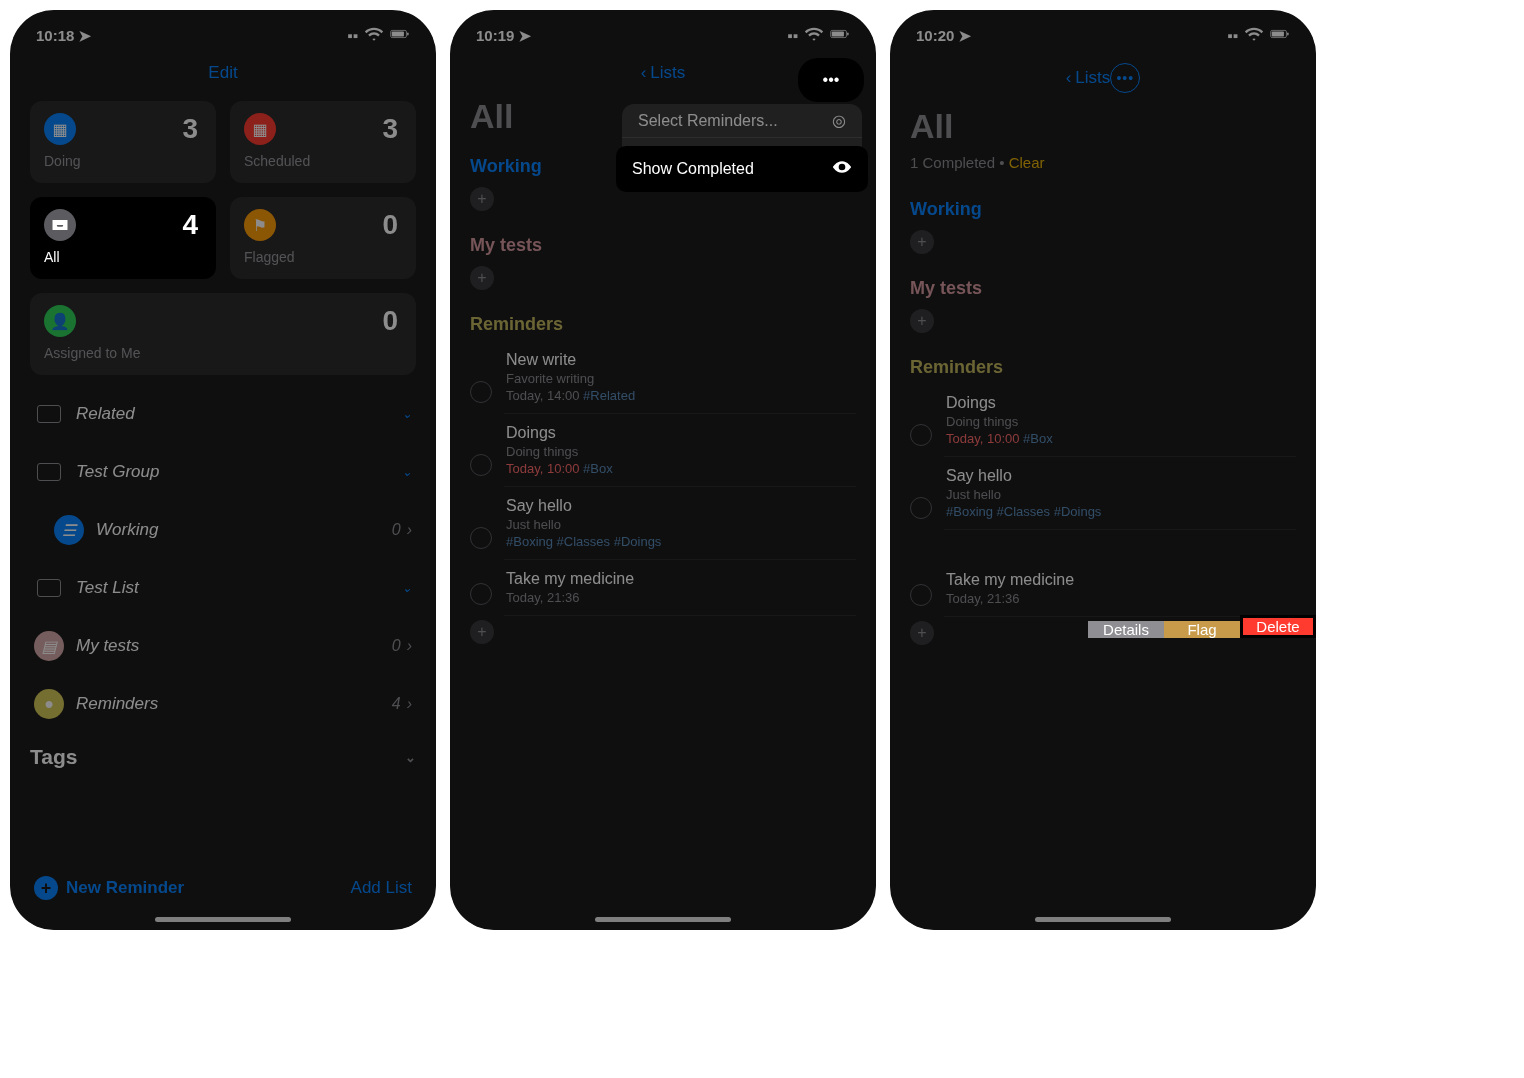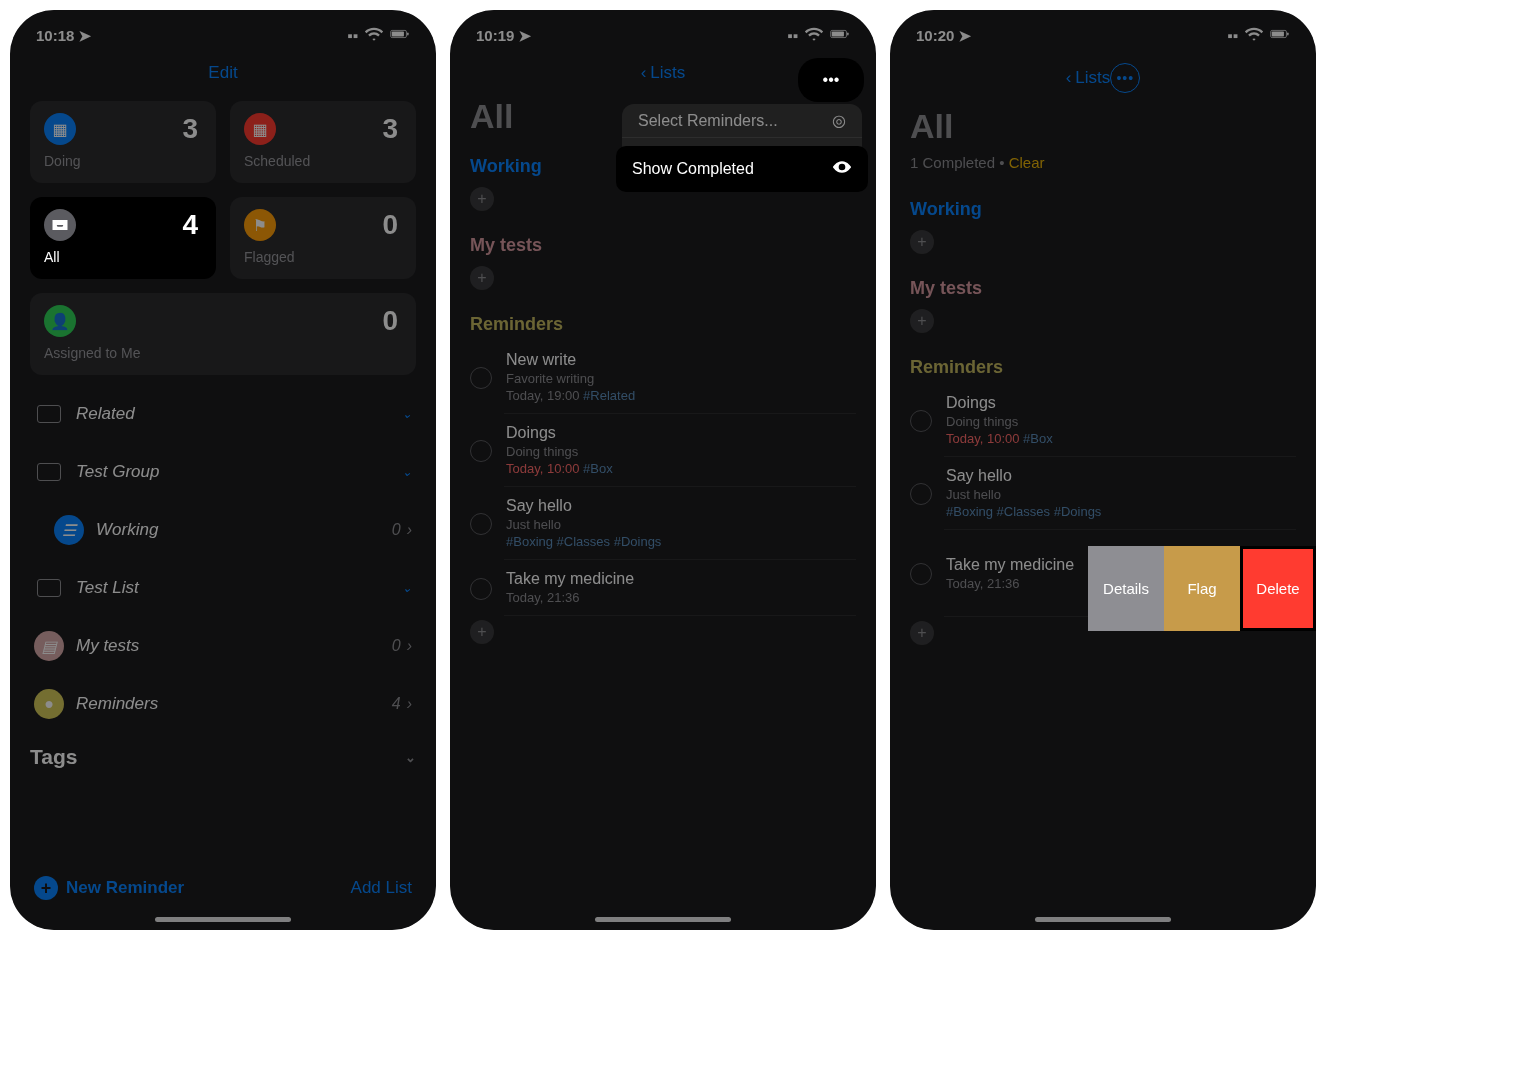--- a/index.html
+++ b/index.html
@@ -45,37 +45,37 @@
   .add-list { color: #0a84ff; font-size: 17px; }
 
   .home-indicator { position: absolute; bottom: 8px; left: 50%; transform: translateX(-50%); width: 136px; height: 5px; background: #fff; border-radius: 3px; opacity: 0.9; }
 
   
   .group-title { font-size: 18px; font-weight: 700; padding: 14px 20px 6px; }
   .group-title.blue { color: #0a84ff; }
   .group-title.pink { color: #d79aa0; }
   .group-title.yellow { color: #c4b860; }
   .add-circle { width: 24px; height: 24px; border-radius: 50%; background: #3a3a3c; margin: 4px 20px 10px; display: flex; align-items: center; justify-content: center; color: #8e8e93; font-size: 16px; }
-  .reminder-row { display: flex; gap: 14px; padding: 10px 20px; align-items: center; }
+  .reminder-row { display: flex; gap: 14px; padding: 10px 20px; align-items: flex-end; }
   .reminder-row .circle { width: 22px; height: 22px; border: 1.6px solid #5a5a5e; border-radius: 50%; flex-shrink: 0; margin-top: 2px; }
   .reminder-row .body { flex: 1; }
   .reminder-row .rtitle { font-size: 16px; color: #fff; }
   .reminder-row .rsub { font-size: 13px; color: #8e8e93; margin-top: 2px; }
   .reminder-row .hashtags { font-size: 13px; color: #5b8cba; margin-top: 2px; }
   .reminder-row .overdue { color: #ff6b6b; }
   .divider { height: 1px; background: #2c2c2e; margin-left: 54px; margin-right: 20px; }
 
   .context-menu { position: absolute; right: 14px; top: 94px; width: 240px; background: rgba(60,60,60,0.96); border-radius: 12px; overflow: hidden; z-index: 5; }
   .cm-item { display: flex; justify-content: space-between; align-items: center; padding: 7px 16px; font-size: 16px; color: #fff; }
   .cm-item + .cm-item { border-top: 0.5px solid rgba(120,120,120,0.4); }
   .cm-highlight { position: absolute; right: 8px; top: 136px; width: 252px; height: 46px; background: #000; border-radius: 10px; z-index: 20; display: flex; justify-content: space-between; align-items: center; padding: 0 16px; font-size: 16px; }
 
   
   .swipe-wrap { position: relative; }
-  .swipe-actions { position: absolute; right: 0; top: 16px; bottom: 0; display: flex; z-index: 20; height: 85px; }
+  .swipe-actions { position: absolute; right: 0; top: 0; bottom: 0; display: flex; z-index: 20; height: 108px; align-items: flex-end; }
   .swipe-btn { width: 76px; display: flex; align-items: center; justify-content: center; font-size: 15px; color: #fff; }
   .swipe-btn.details { background: #8e8e93; }
   .swipe-btn.flag { background: #c79b4a; }
   .swipe-btn.delete { background: #ff3b30; }
   .delete-highlight { border: 3px solid #000; }
 
   svg.icon-svg { width: 20px; height: 20px; fill: currentColor; }
 </style>
 </head>
 <body>
@@ -266,21 +266,21 @@
   <div class="group-title pink">My tests</div>
   <div class="add-circle">+</div>
 
   <div class="group-title yellow">Reminders</div>
 
   <div class="reminder-row">
     <div class="circle"></div>
     <div class="body">
       <div class="rtitle">New write</div>
       <div class="rsub">Favorite writing</div>
-      <div class="rsub"><span>Today, 19:00 </span><span class="hashtags">#Related</span></div>
+      <div class="rsub"><span>Today, 14:00 </span><span class="hashtags">#Related</span></div>
     </div>
   </div>
   <div class="divider"></div>
 
   <div class="reminder-row">
     <div class="circle"></div>
     <div class="body">
       <div class="rtitle">Doings</div>
       <div class="rsub">Doing things</div>
       <div class="rsub"><span class="overdue">Today, 10:00 </span><span class="hashtags">#Box</span></div>

